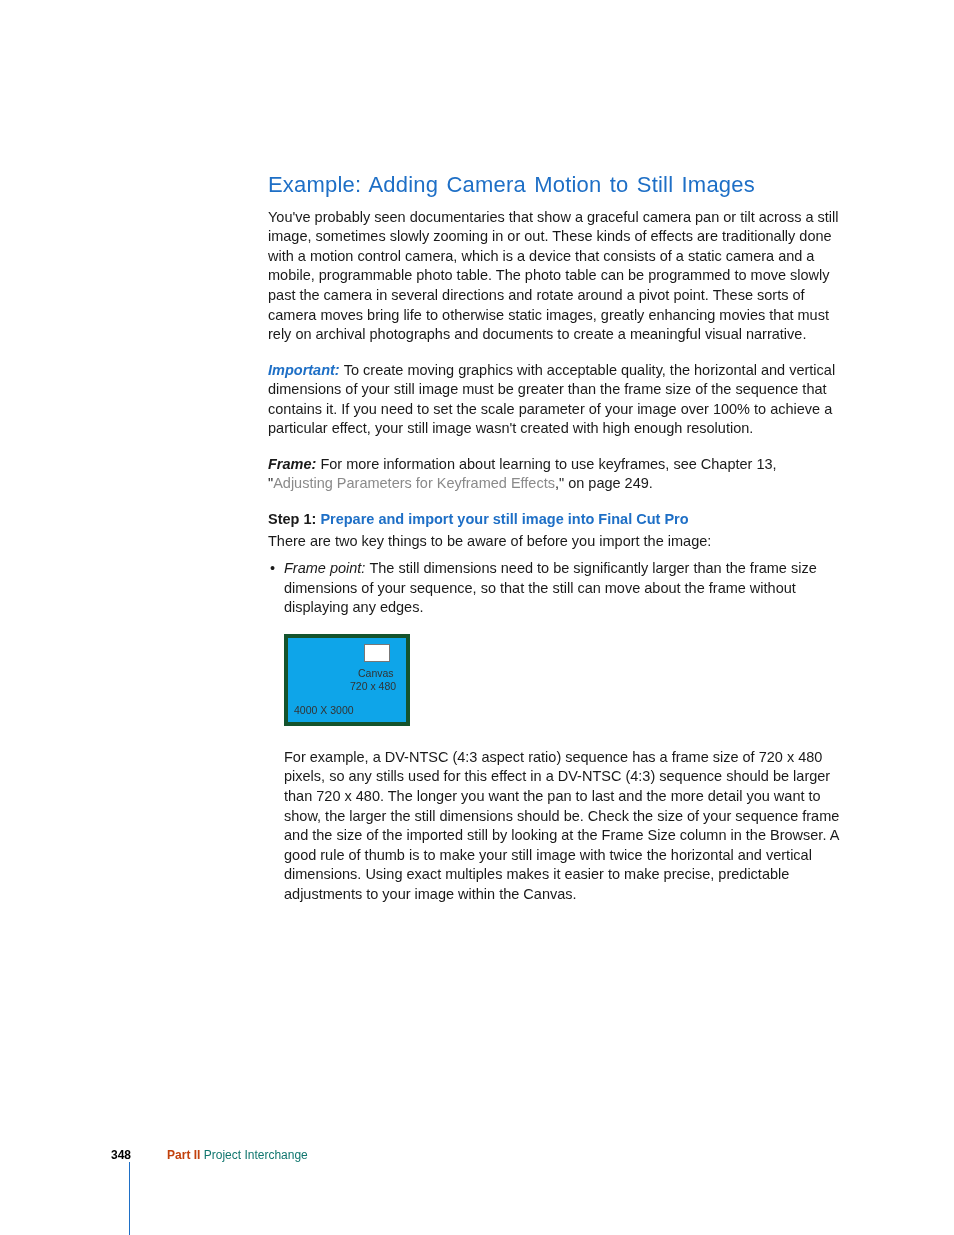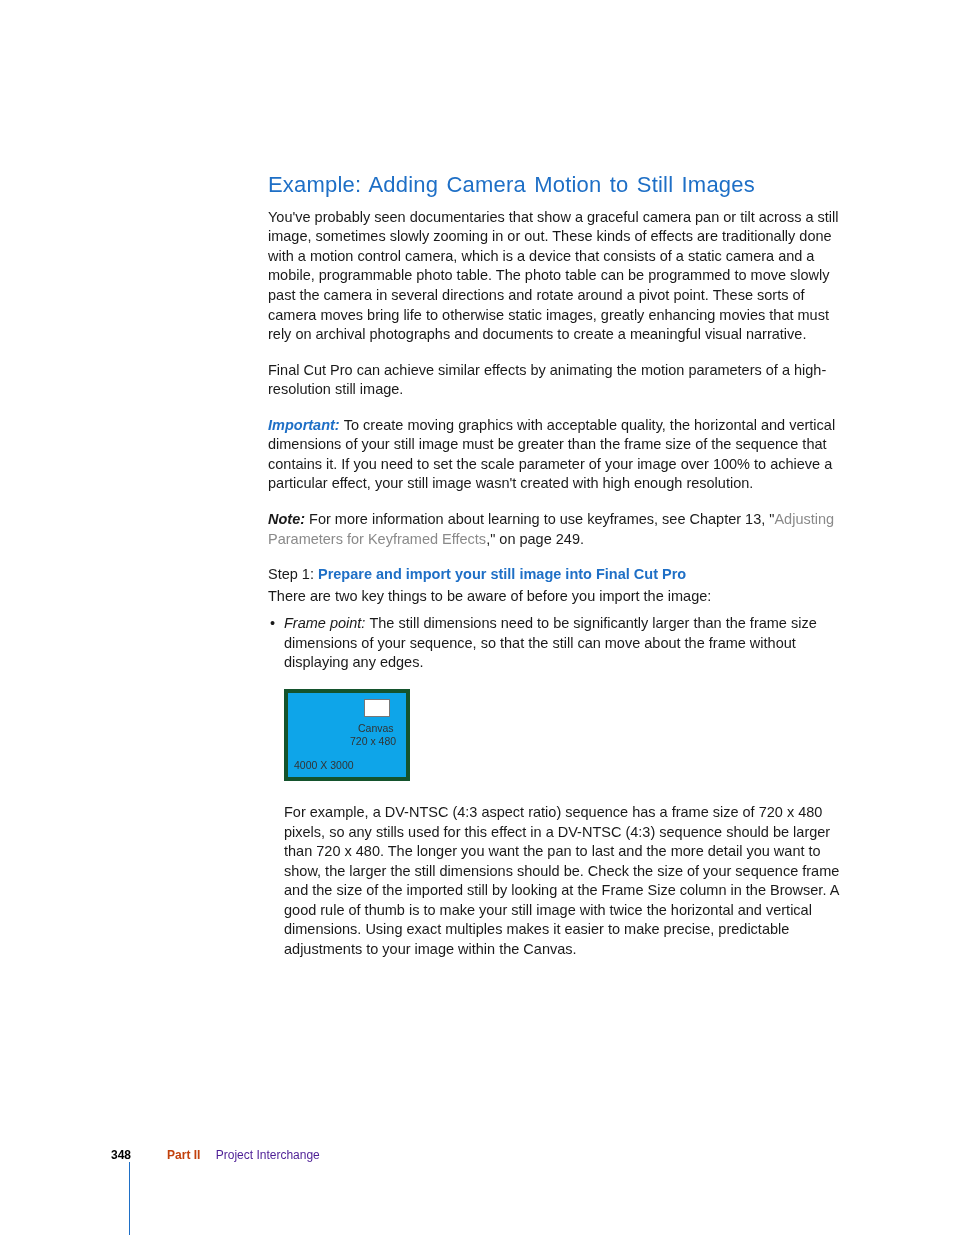--- a/index.html
+++ b/index.html
@@ -27,21 +27,21 @@
     word-spacing: 2px;
   }
   p { margin: 0 0 16px 0; }
   .important-label {
     color: #1E6FC6;
     font-style: italic;
     font-weight: 600;
   }
   .note-label { font-style: italic; font-weight: 600; }
   .cross-ref { color: #8a8a8a; }
-  .step-label { font-weight: 400; text-align: center; }
+  .step-label { font-weight: 700; text-align: center; }
   .step-title { color: #1E6FC6; font-weight: 700; }
   .step-line { margin-bottom: 2px; }
   .bullet {
     padding-left: 16px;
     position: relative;
     margin: 8px 0 16px 0;
   }
   .bullet::before {
     content: "•";
     position: absolute;
@@ -87,49 +87,48 @@
     left: 111px;
     bottom: 72px;
     right: 110px;
     font-size: 12px;
     display: flex;
     align-items: baseline;
     gap: 36px;
   }
   .footer .page-num { font-weight: 700; color: #000; }
   .footer .part-label { font-weight: 700; color: #c2410c; }
-  .footer .part-title { color: #4c1d95; margin-left: 12px; }
+  .footer .part-title { color: #0f766e; }
 
   .rule {
     position: absolute;
     left: 129px;
     top: 1162px;
     width: 1px;
     height: 73px;
     background: #1E6FC6;
   }
 </style>
 </head>
 <body>
 
 <div class="page">
 
   <h2 class="heading">Example:  Adding Camera Motion to Still Images</h2>
 
   <p>You've probably seen documentaries that show a graceful camera pan or tilt across a still image, sometimes slowly zooming in or out. These kinds of effects are traditionally done with a motion control camera, which is a device that consists of a static camera and a mobile, programmable photo table. The photo table can be programmed to move slowly past the camera in several directions and rotate around a pivot point. These sorts of camera moves bring life to otherwise static images, greatly enhancing movies that must rely on archival photographs and documents to create a meaningful visual narrative.</p>
 
-  <p>Final Cut Pro can achieve similar effects by animating the motion parameters of a high-resolution still image.</p>
 
   <p>
     <span class="important-label">Important:  </span><span>To create moving graphics with acceptable quality, the horizontal and vertical dimensions of your still image must be greater than the frame size of the sequence that contains it. If you need to set the scale parameter of your image over 100% to achieve a particular effect, your still image wasn't created with high enough resolution.</span>
   </p>
 
 
   <p>
-    <span class="note-label">Note:  </span><span>For more information about learning to use keyframes, see Chapter 13, "</span><span class="cross-ref">Adjusting Parameters for Keyframed Effects</span><span>," on page 249.</span>
+    <span class="note-label">Frame:  </span><span>For more information about learning to use keyframes, see Chapter 13, "</span><span class="cross-ref">Adjusting Parameters for Keyframed Effects</span><span>," on page 249.</span>
   </p>
 
   <p class="step-line">
     <span class="step-label">Step 1:  </span><span class="step-title">Prepare and import your still image into Final Cut Pro</span>
   </p>
   <p style="margin-bottom:6px;">There are two key things to be aware of before you import the image:</p>
 
   <div class="bullet">
     <span class="term">Frame point:  </span><span>The still dimensions need to be significantly larger than the frame size dimensions of your sequence, so that the still can move about the frame without displaying any edges.</span>
   </div>

